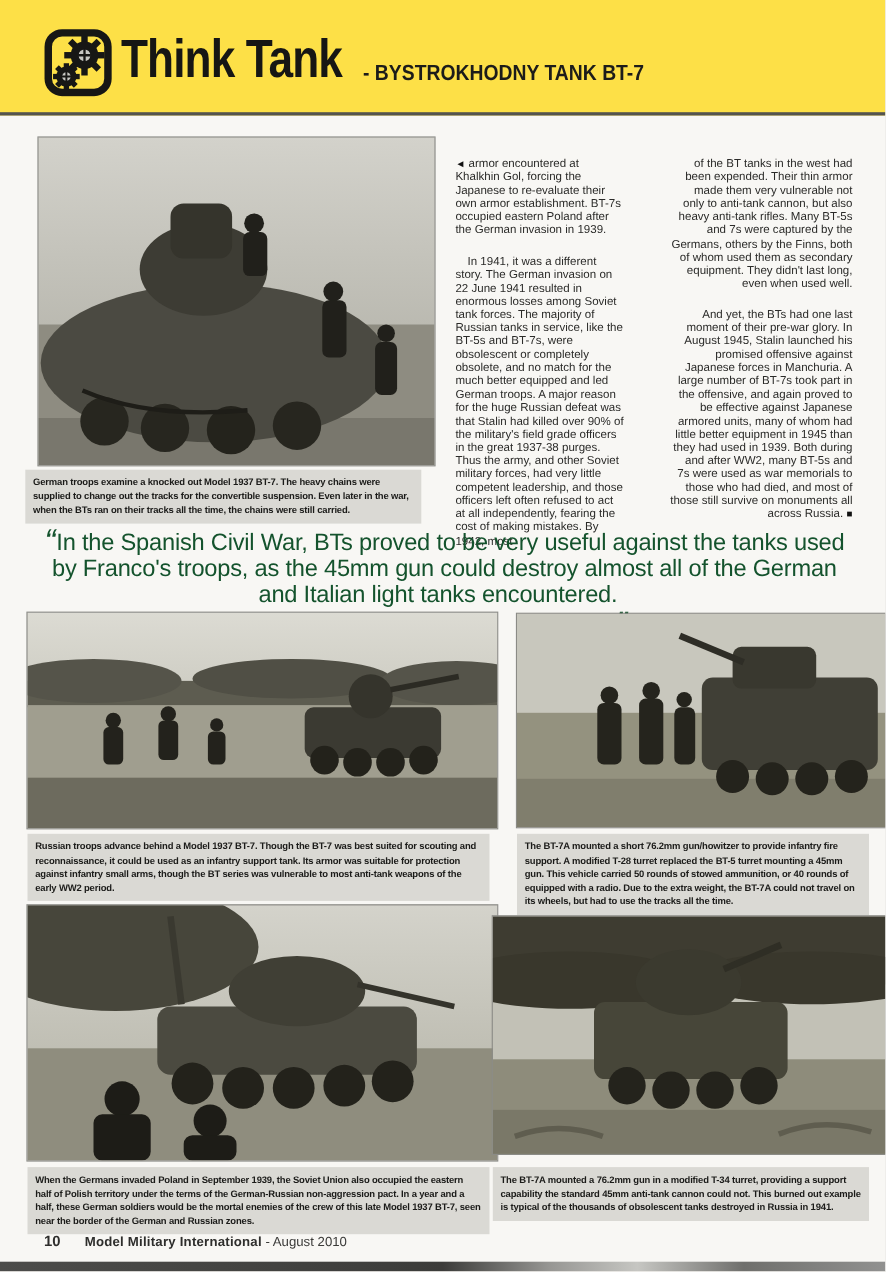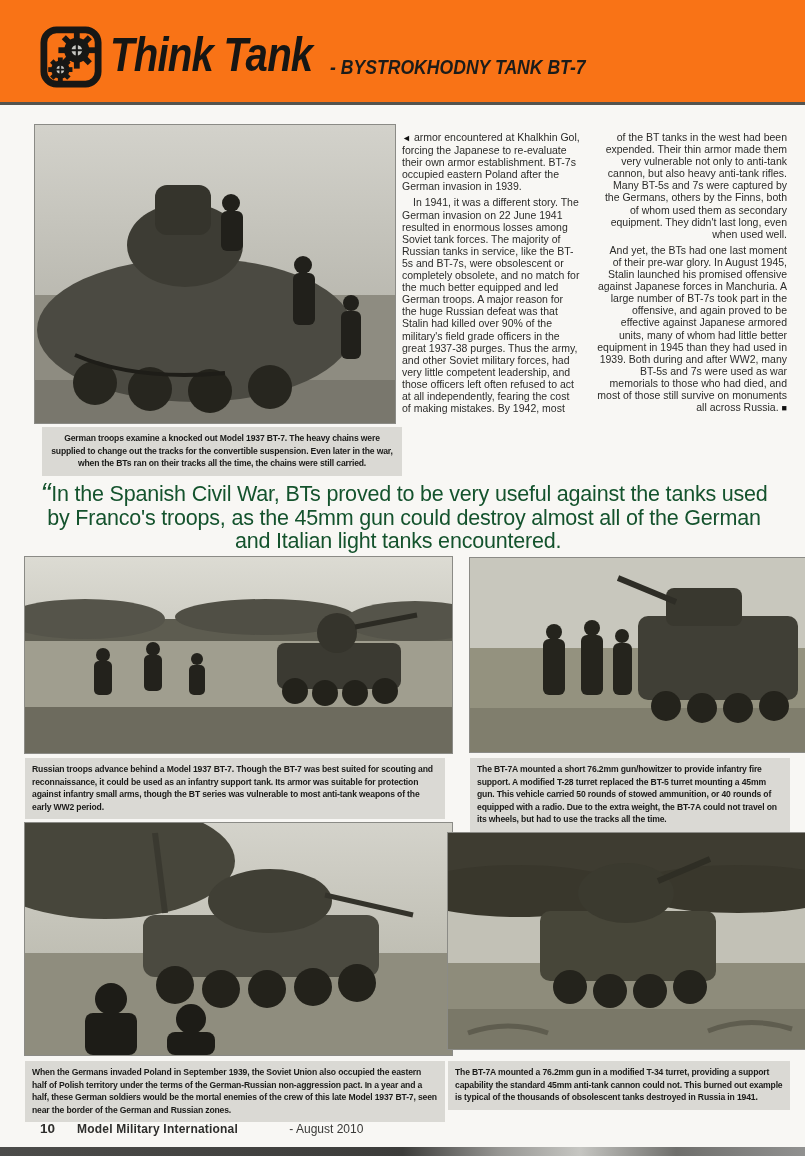--- a/index.html
+++ b/index.html
@@ -1,47 +1,47 @@
 <!DOCTYPE html>
 <html><head>
 <meta charset="utf-8">
 <style>
   html,body{margin:0;padding:0;background:#e9e8e4;}
   #page{position:relative;width:805px;height:1156px;background:#f8f7f4;overflow:hidden;
         font-family:"Liberation Sans","DejaVu Sans",sans-serif;color:#222;}
   
-  #header{position:absolute;left:0;top:0;width:805px;height:102px;background:#f97316;
-          border-bottom:3px solid #54544f;font-style:italic;}
+  #header{position:absolute;left:0;top:0;width:805px;height:102px;background:#fde047;
+          border-bottom:3px solid #54544f;}
   #logo{position:absolute;left:40px;top:26px;width:62px;height:62px;}
   #title{position:absolute;left:110px;top:26px;font-size:49px;font-weight:bold;color:#161614;
          letter-spacing:-1px;transform:scaleX(.82);transform-origin:left top;white-space:nowrap;}
   #subtitle{position:absolute;left:330px;top:56px;font-size:20px;font-weight:bold;color:#1c1c1a;
             transform:scaleX(.88);transform-origin:left top;white-space:nowrap;letter-spacing:0;}
   
   .photo{position:absolute;background:#9a988e;outline:1px solid #8b8b86;}
   .photo svg{display:block;width:100%;height:100%;}
   
   .caption{position:absolute;background:#dad9d4;color:#1b1b19;font-size:8.6px;line-height:12.6px;
            font-weight:bold;padding:5px 7px 6px 7px;letter-spacing:-.15px;}
   
   .col{position:absolute;font-size:10.5px;line-height:12.1px;color:#2b2b29;text-align:left;}
-  .col p{margin:4px;}
+  .col p{margin:16px;}
   .col p.indent{text-indent:11px;}
   .cont-mark{font-size:9px;color:#111;margin-right:3px;}
   .end-mark{font-size:9px;color:#111;margin-left:3px;}
   
   #pullquote{position:absolute;left:28px;top:481px;width:752px;text-align:center;
              font-size:21.5px;line-height:23.5px;font-weight:normal;color:#14532d;letter-spacing:-.2px;}
   .q-open{font-size:30px;vertical-align:-2px;margin-right:1px;font-style:italic;}
   .q-close{font-size:30px;vertical-align:-12px;margin-left:2px;font-style:italic;line-height:0;}
   
   #footer{position:absolute;left:40px;top:1121px;font-size:12px;color:#2e2e2c;}
   #footer .pn{font-weight:bold;font-size:13.5px;margin-right:22px;}
   #footer .mag{font-weight:bold;letter-spacing:.2px;text-align:right;}
-  #footer .iss{font-weight:normal;color:#3a3a38;margin-left:48px;}
+  #footer .iss{font-weight:normal;color:#3a3a38;}
   #bottombar{position:absolute;left:0;top:1147px;width:805px;height:9px;
              background:linear-gradient(90deg,#4c4c4a 0%,#3c3c3a 50%,#55555299 62%,#c6c6c2 72%,#6f6f6c 84%,#919190 100%);}
 </style>
 </head>
 <body>
 
 <div id="page">
 
   <div id="header">
     <svg id="logo" viewBox="0 0 64 64" aria-hidden="true">
@@ -106,21 +106,21 @@
         <circle cx="196" cy="78" r="9"></circle>
           <rect x="186" y="86" width="22" height="40" rx="6"></rect>
         <circle cx="268" cy="140" r="9"></circle>
           <rect x="258" y="148" width="22" height="52" rx="6"></rect>
         <circle cx="316" cy="178" r="8"></circle>
           <rect x="306" y="186" width="20" height="48" rx="6"></rect>
       </g>
       <path d="M40 230 q60 26 150 18" stroke="#1e1d18" stroke-width="4" fill="none"></path>
     </svg>
   </div>
-  <div class="caption" style="left:42px;top:427px;width:346px;text-align:center;">German troops examine a knocked out Model 1937 BT-7. The heavy chains were supplied to change out the tracks for the convertible suspension. Even later in the war, when the BTs ran on their tracks all the time, the chains were still carried.</div>
+  <div class="caption" style="left:23px;top:427px;width:346px;">German troops examine a knocked out Model 1937 BT-7. The heavy chains were supplied to change out the tracks for the convertible suspension. Even later in the war, when the BTs ran on their tracks all the time, the chains were still carried.</div>
 
   <div class="col" style="left:398px;top:127px;width:186px;">
     <p><span class="cont-mark">◄</span><span>armor encountered at Khalkhin Gol, forcing the Japanese to re-evaluate their own armor establishment. BT-7s occupied eastern Poland after the German invasion in 1939.</span></p>
     <p class="indent">In 1941, it was a different story. The German invasion on 22 June 1941 resulted in enormous losses among Soviet tank forces. The majority of Russian tanks in service, like the BT-5s and BT-7s, were obsolescent or completely obsolete, and no match for the much better equipped and led German troops. A major reason for the huge Russian defeat was that Stalin had killed over 90% of the military's field grade officers in the great 1937-38 purges. Thus the army, and other Soviet military forces, had very little competent leadership, and those officers left often refused to act at all independently, fearing the cost of making mistakes. By 1942, most</p>
   </div>
   <div class="col" style="left:593px;top:127px;width:198px;text-align:right;">
     <p>of the BT tanks in the west had been expended. Their thin armor made them very vulnerable not only to anti-tank cannon, but also heavy anti-tank rifles. Many BT-5s and 7s were captured by the Germans, others by the Finns, both of whom used them as secondary equipment. They didn't last long, even when used well.</p>
     <p class="indent"><span>And yet, the BTs had one last moment of their pre-war glory. In August 1945, Stalin launched his promised offensive against Japanese forces in Manchuria. A large number of BT-7s took part in the offensive, and again proved to be effective against Japanese armored units, many of whom had little better equipment in 1945 than they had used in 1939. Both during and after WW2, many BT-5s and 7s were used as war memorials to those who had died, and most of those still survive on monuments all across Russia.</span><span class="end-mark">■</span></p>
   </div>
 

